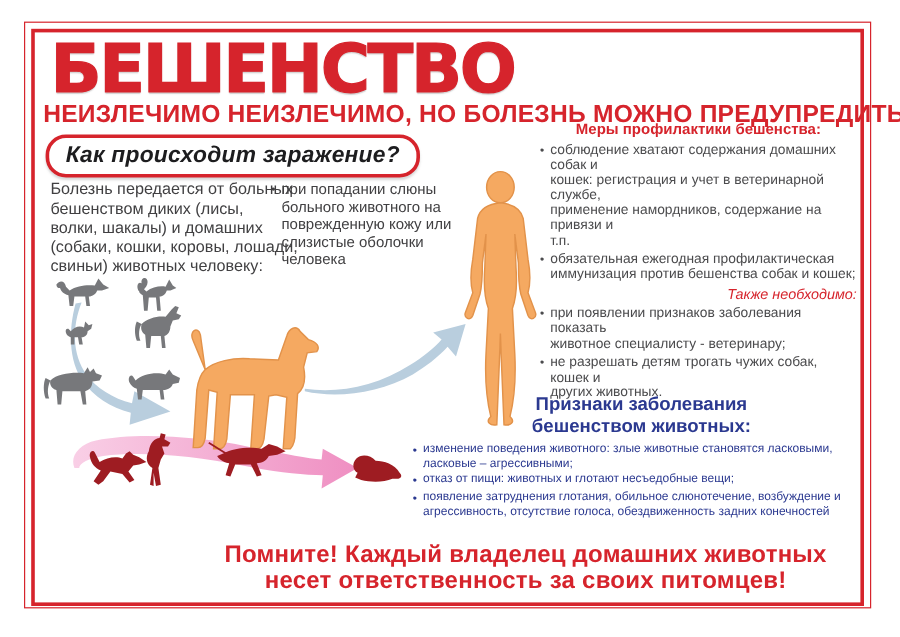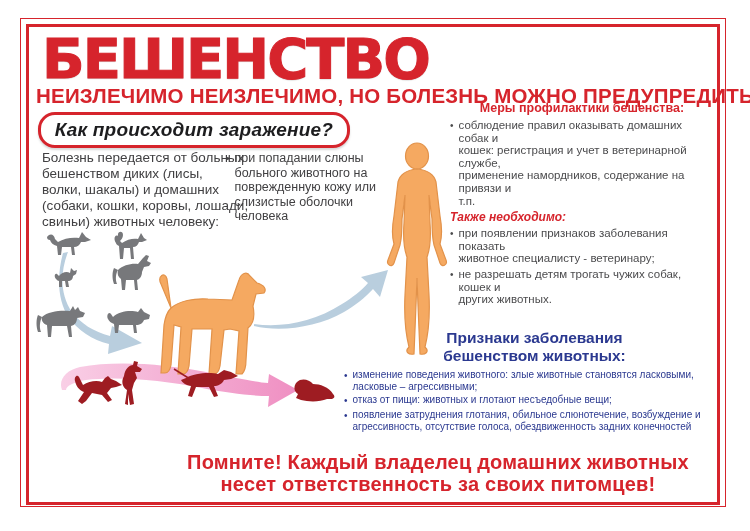--- a/index.html
+++ b/index.html
@@ -43,21 +43,21 @@
   
   ul.blist{list-style:none;margin:0;padding:0;}
   ul.blist li{display:flex;gap:5px;align-items:flex-start;}
   ul.blist li::before{content:"•";flex:none;font-size:10px;line-height:inherit;padding-top:1px;}
   .trans-list{left:226px;top:151px;width:176px;font-size:12.5px;line-height:14.5px;color:var(--text-gray);}
   .trans-list li{margin-bottom:10px;}
   .prev-col{left:450px;top:101px;width:264px;}
   .prev-title{text-align:center;font-weight:bold;font-size:12.5px;color:var(--red);margin-bottom:4px;}
   .prev-col ul{font-size:11.5px;line-height:12.6px;color:#4b4b4d;}
   .prev-col li{margin-bottom:3px;}
-  .also-title{text-align:left;font-weight:bold;font-style:italic;font-size:12px;color:var(--red);margin:2px 0 3px 0;}
+  .also-title{text-align:right;font-weight:normal;font-style:italic;font-size:12px;color:var(--red);margin:2px 0 3px 0;}
   .signs-title{
     left:392px;top:329px;width:285px;text-align:center;color:var(--blue);
     font-weight:bold;font-size:15.5px;line-height:18px;
   }
   .signs-list{left:344px;top:369px;width:378px;font-size:10px;line-height:12.2px;color:var(--blue);}
   .signs-list li{margin-bottom:1px;}
   .footer{
     left:130px;top:452px;width:616px;text-align:center;color:var(--red);
     font-weight:bold;font-size:20px;line-height:21.5px;letter-spacing:.2px;
   }
@@ -90,24 +90,28 @@
 больного животного на
 поврежденную кожу или
 слизистые оболочки человека</span>
       </li>
   </ul>
 
   <div class="abs prev-col">
     <div class="prev-title">Меры профилактики бешенства:</div>
     <ul class="blist">
       <li>
-          <span class="pre">соблюдение правил оказывать домашних собак и
+          <span class="pre">соблюдение хватают содержания домашних собак и
 кошек: регистрация и учет в ветеринарной службе,
 применение намордников, содержание на привязи и
 т.п.</span>
+        </li>
+      <li>
+          <span class="pre">обязательная ежегодная профилактическая
+иммунизация против бешенства собак и кошек;</span>
         </li>
     </ul>
     <div class="also-title">Также необходимо:</div>
     <ul class="blist">
       <li>
           <span class="pre">при появлении признаков заболевания показать
 животное специалисту -  ветеринару;</span>
         </li>
       <li>
           <span class="pre">не разрешать детям трогать чужих собак, кошек и

